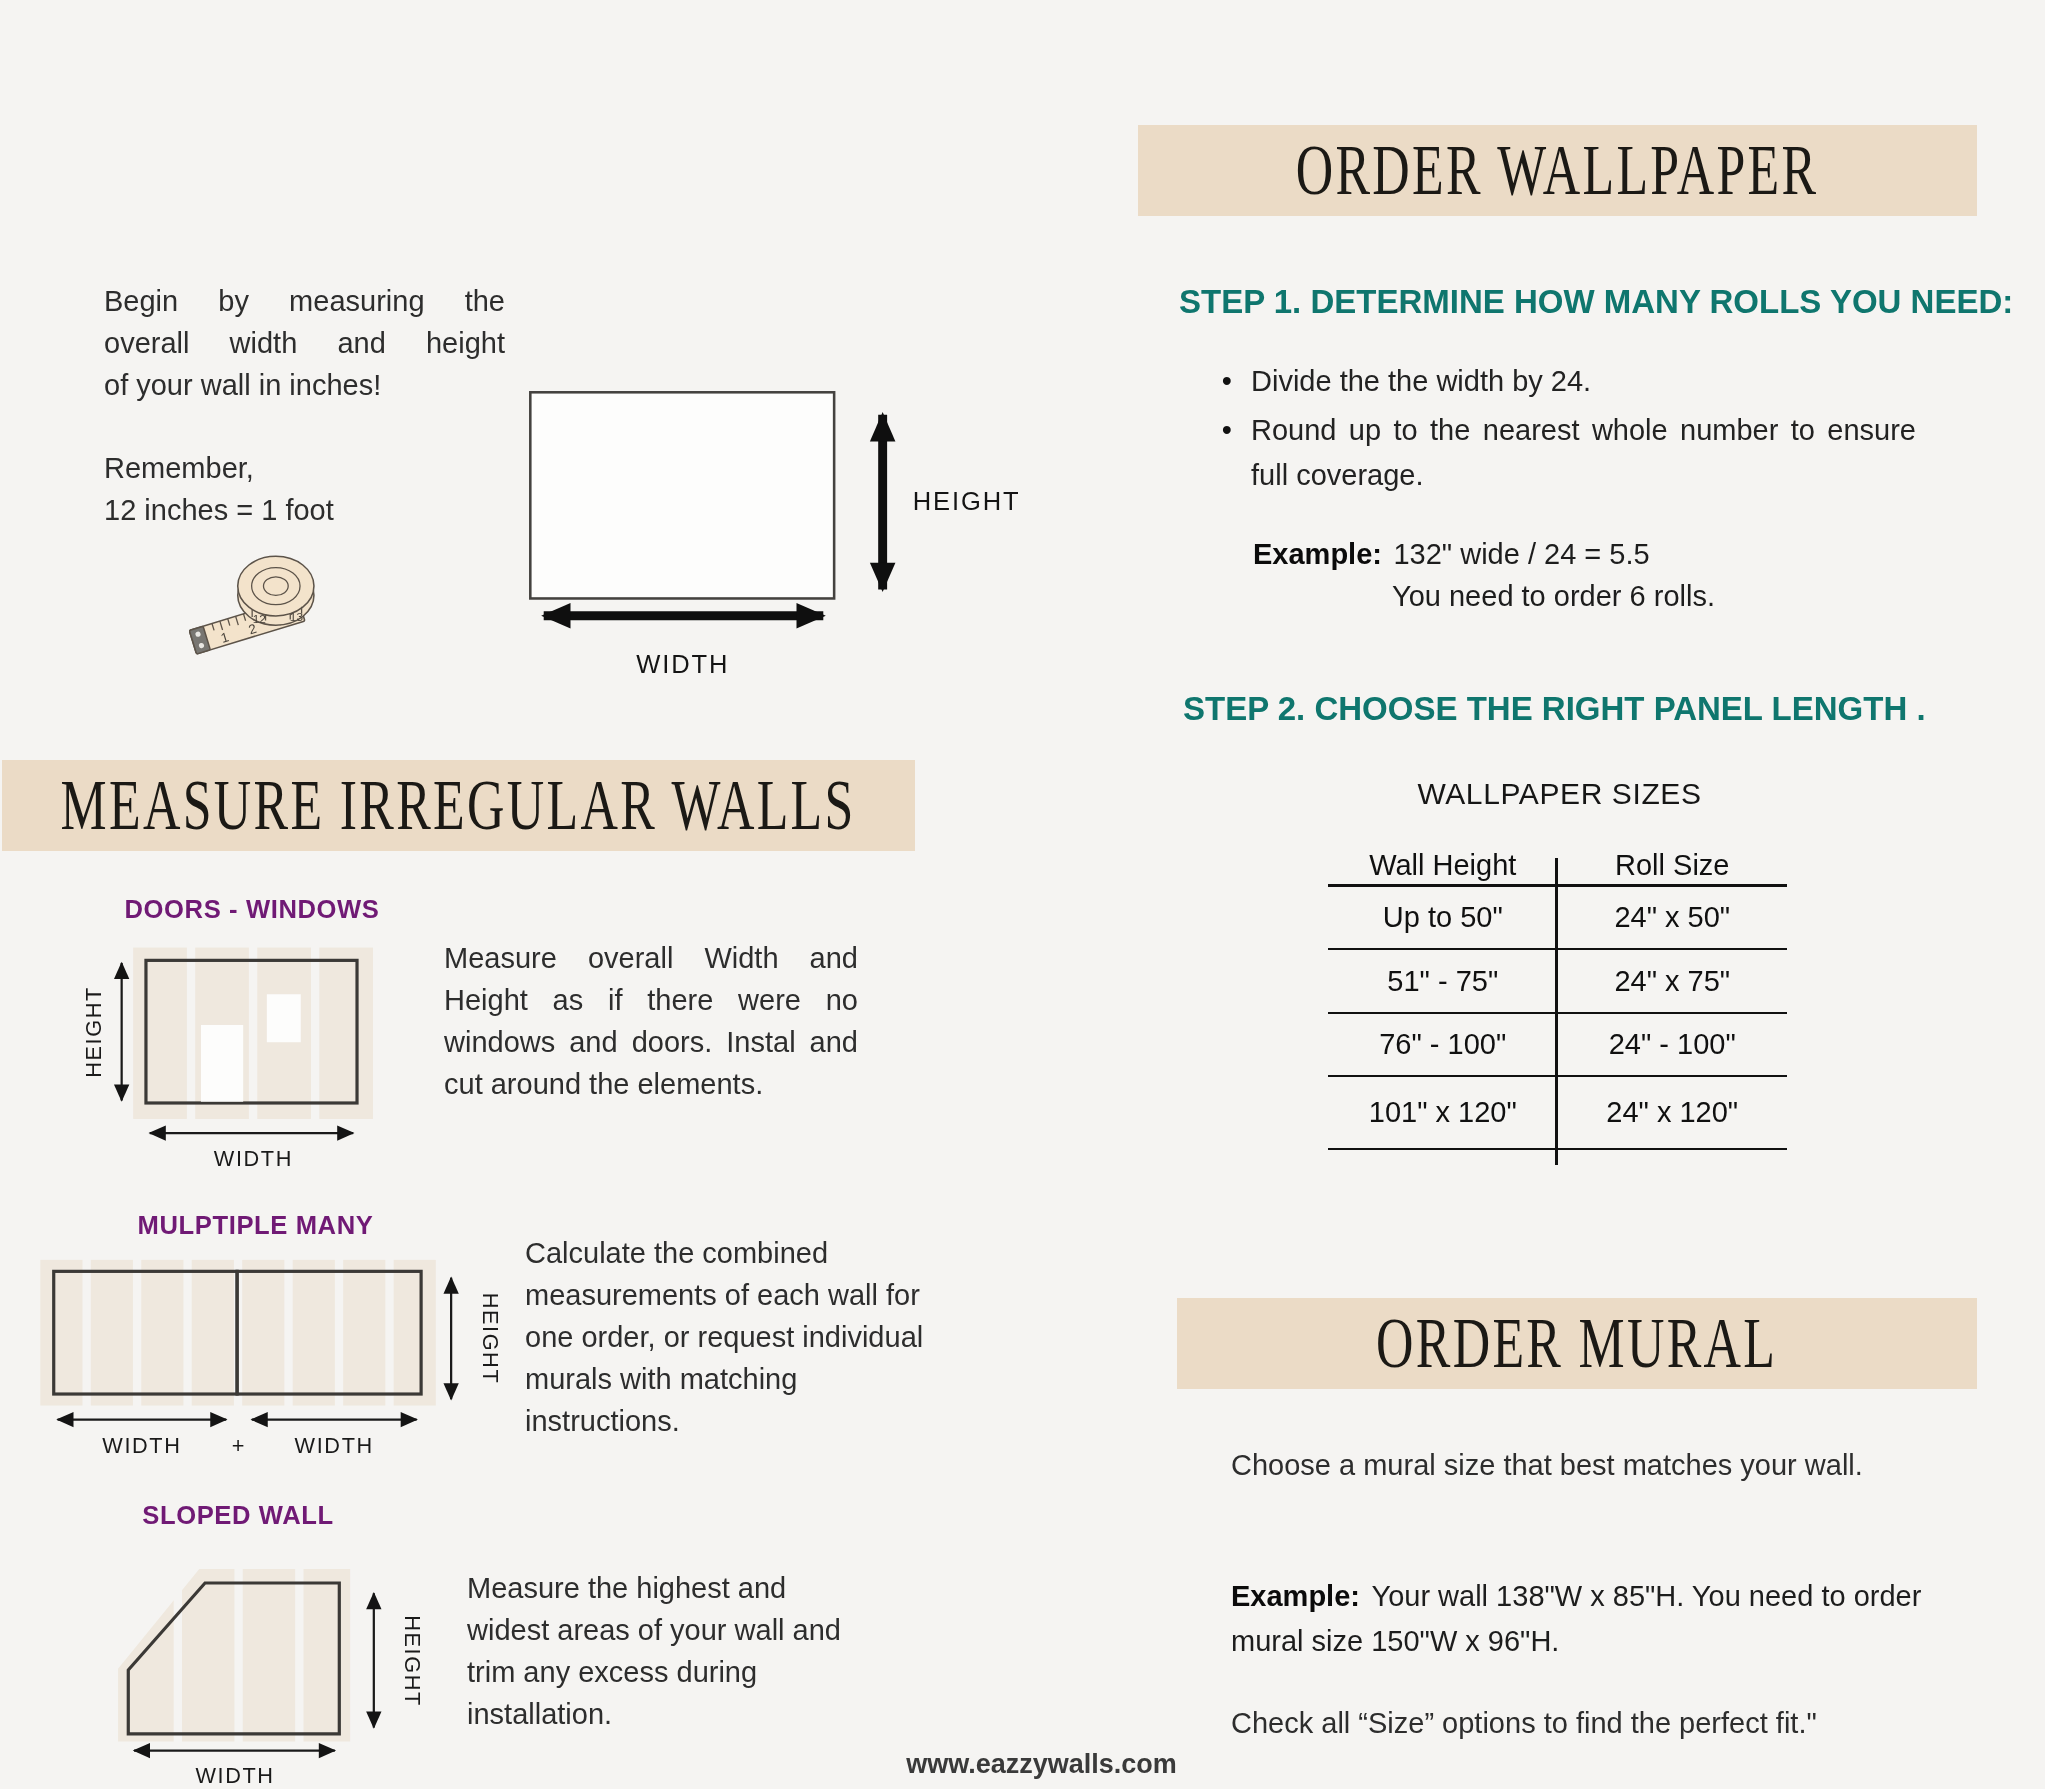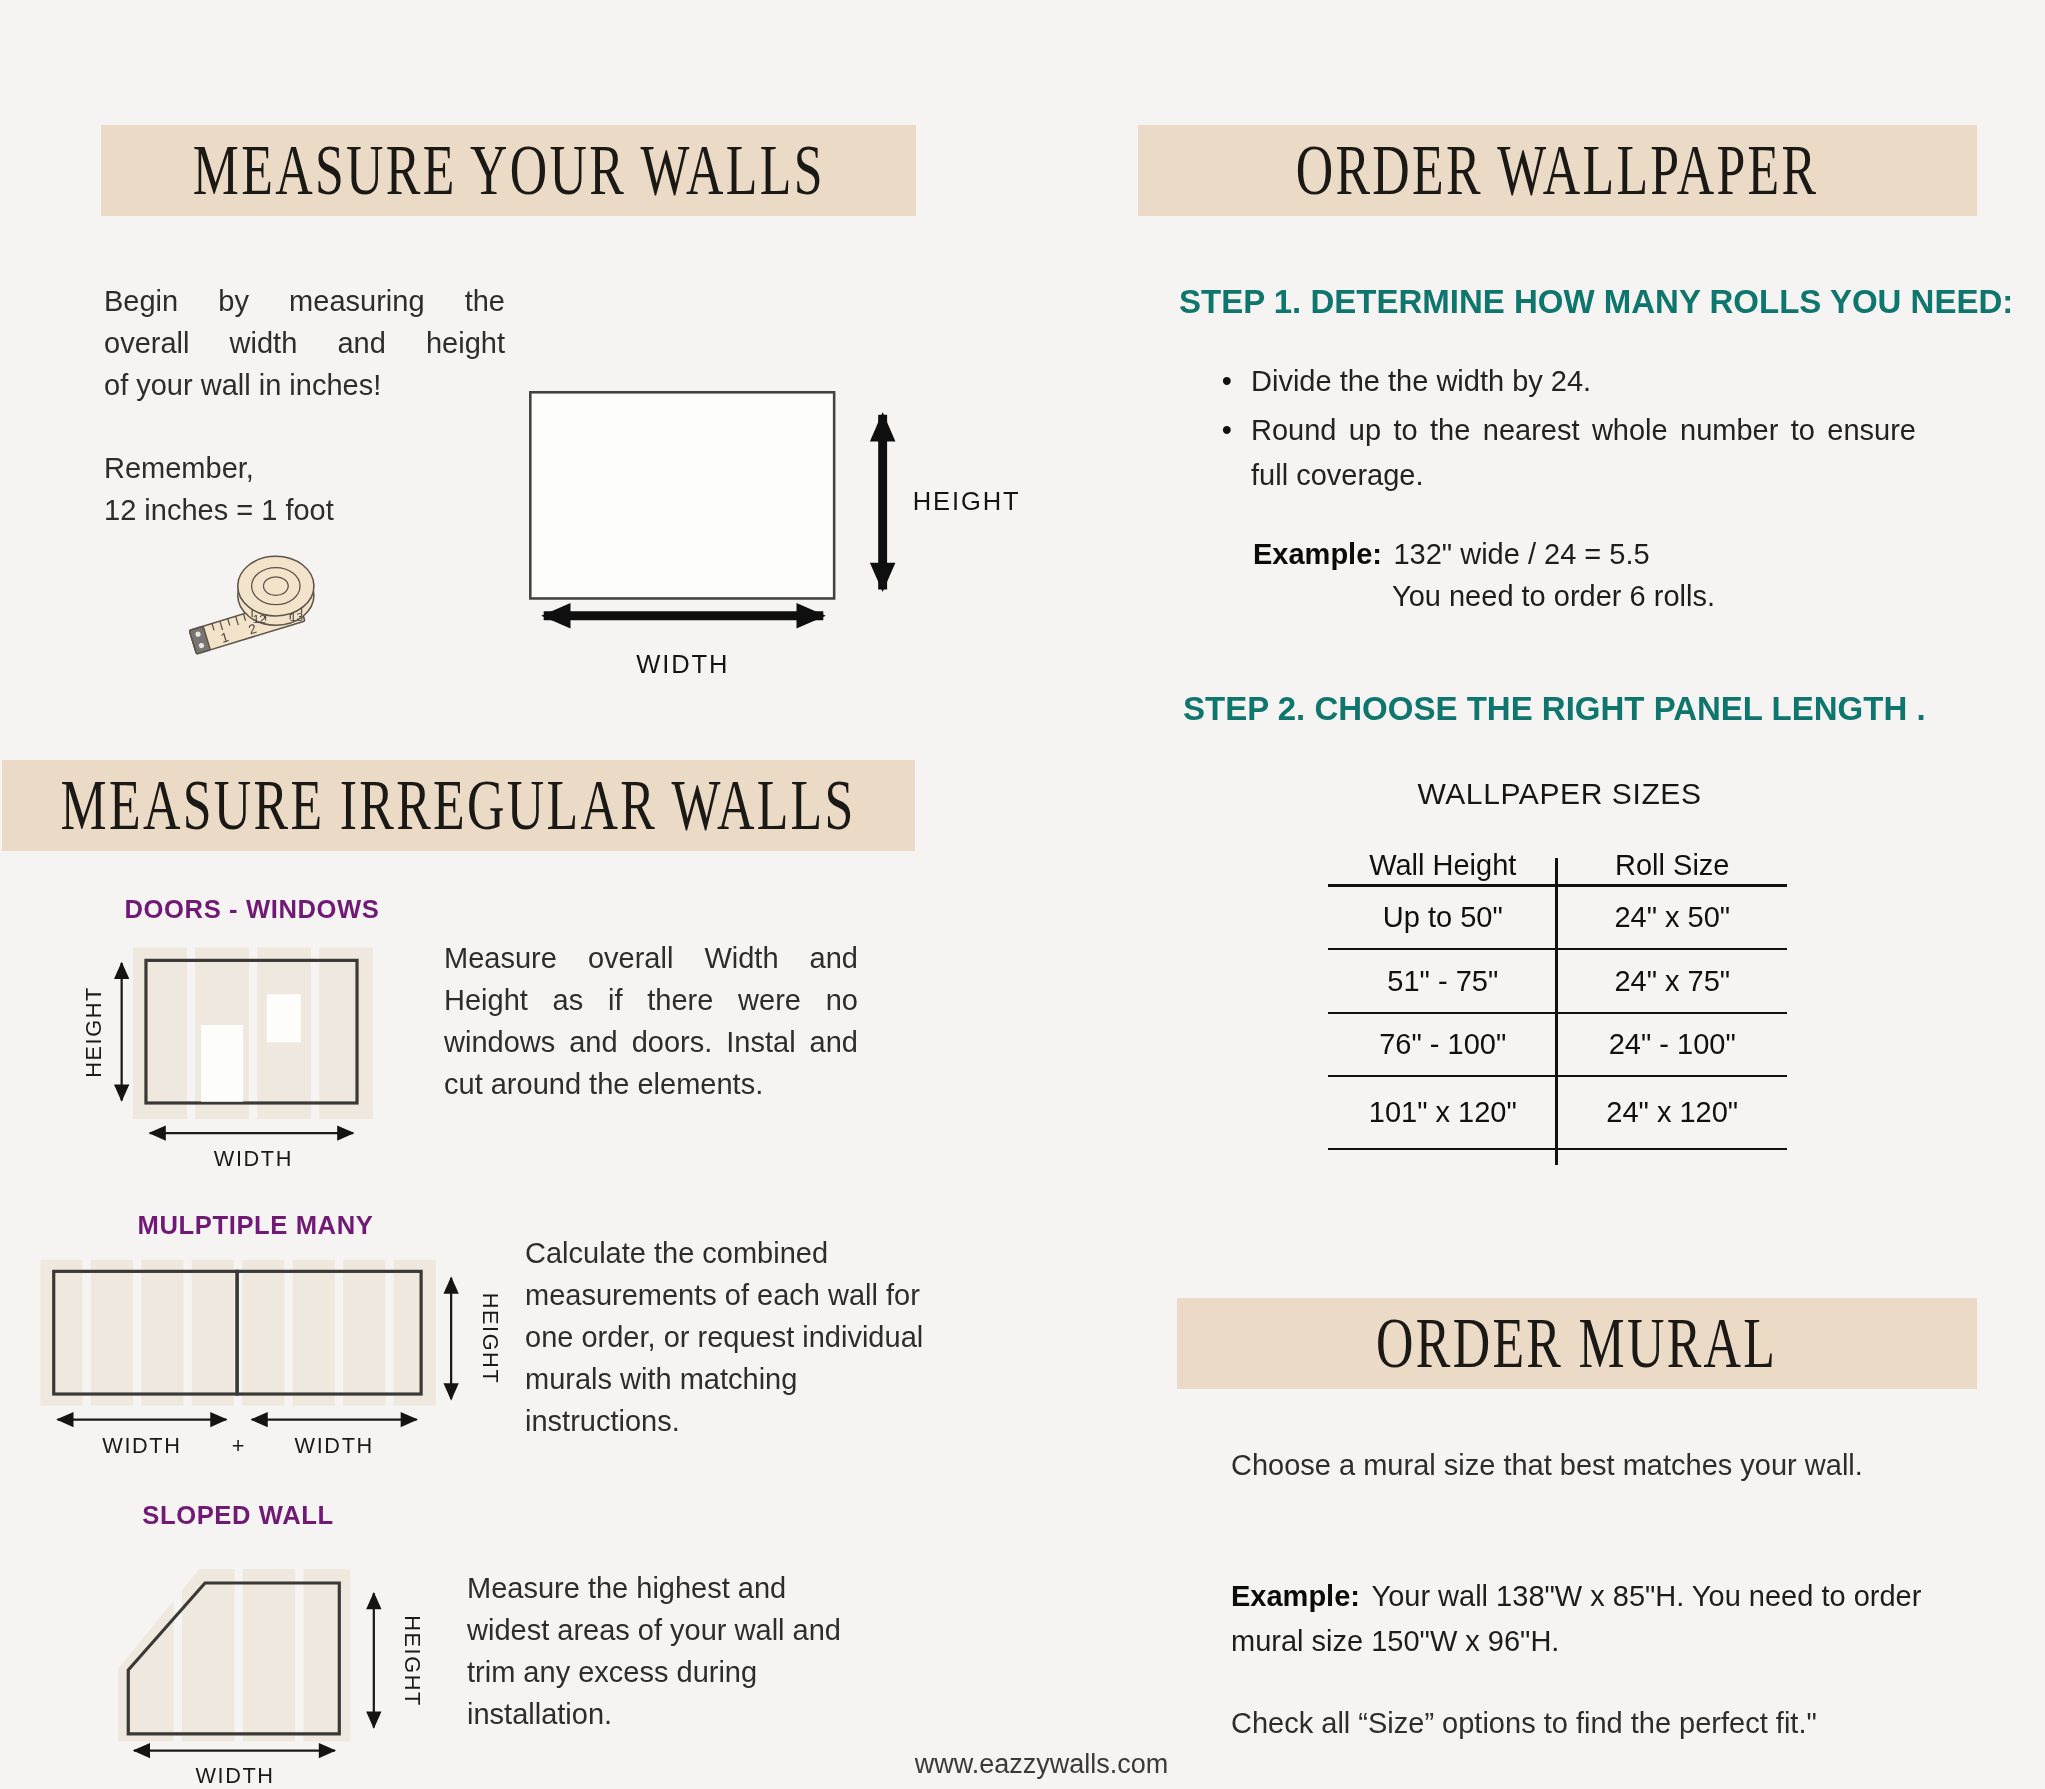--- a/index.html
+++ b/index.html
@@ -27,30 +27,27 @@
   .dlabel{font-size:40px;letter-spacing:3px;fill:#141414;font-family:"Liberation Sans",sans-serif;}
   .dlabel-sm{font-size:34px;letter-spacing:2.5px;fill:#1a1a1a;font-family:"Liberation Sans",sans-serif;}
   .tape-num{font-size:26px;fill:#4a443c;font-family:"Liberation Sans",sans-serif;}
   .sizes-title{position:absolute;left:1330px;top:777px;width:459px;text-align:center;font-size:30px;color:#161616;letter-spacing:0.6px;}
   .sizes-table{position:absolute;left:1328px;top:847px;width:459px;font-size:29px;color:#101010;}
   .trow{display:flex;box-sizing:border-box;border-bottom:2.6px solid #111;}
   .trow.header{height:40px;border-bottom-width:3.2px;}
   .trow.r1{height:63px;} .trow.r2{height:64px;} .trow.r3{height:63px;} .trow.r4{height:73px;border-bottom-width:2.6px;}
   .tcell{width:50%;display:flex;align-items:center;justify-content:center;}
   .vdivider{position:absolute;left:1555px;top:858px;width:2.6px;height:307px;background:#111;}
-  .footer{position:absolute;left:837px;top:1749px;width:409px;text-align:center;font-size:27px;color:#3a3a3a;}
+  .footer{position:absolute;left:837px;top:1749px;width:409px;text-align:center;font-size:27px;color:#3a3a3a;font-weight:bold;}
 </style>
 </head>
 <body>
 
 <div class="canvas">
 
-  <div class="band" style="left:101px;top:125px;width:815px;">
-    <div class="band-title">MEASURE YOUR WALLS</div>
-  </div>
 
   <div class="body-text" style="position:absolute;left:104px;top:280px;width:401px;">
     <span class="jline">Begin by measuring the</span>
     <span class="jline">overall width and height</span>
     <span>of your wall in inches!</span>
   </div>
 
   <div class="body-text" style="position:absolute;left:104px;top:447px;">
     <span style="display:block">Remember,</span>
     <span style="display:block">12 inches = 1 foot</span>

